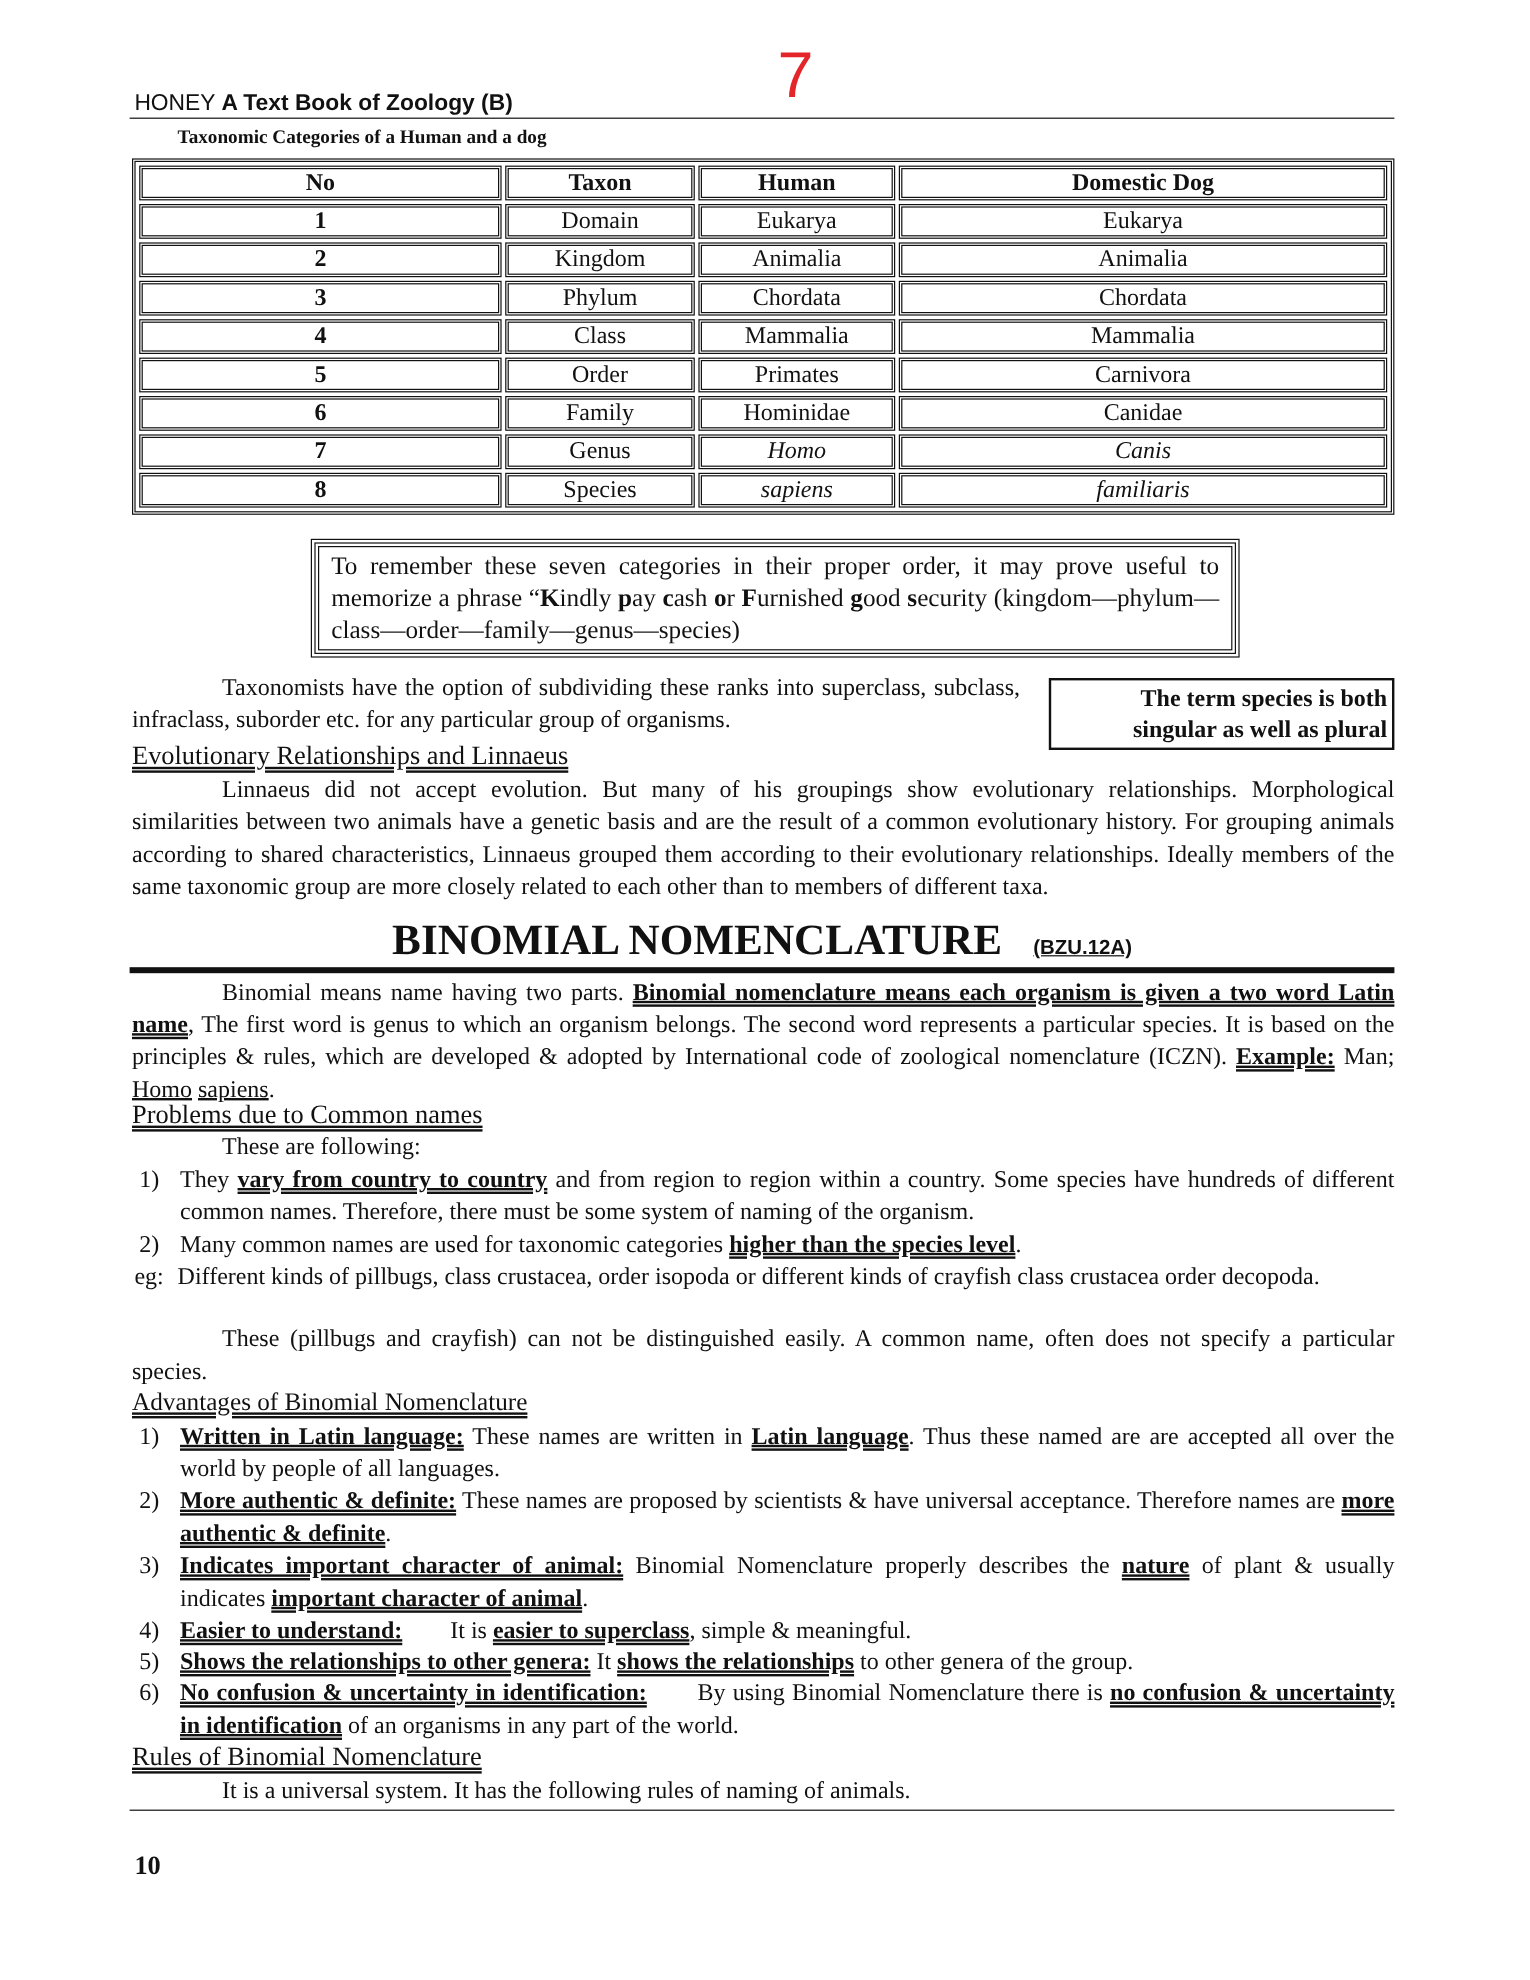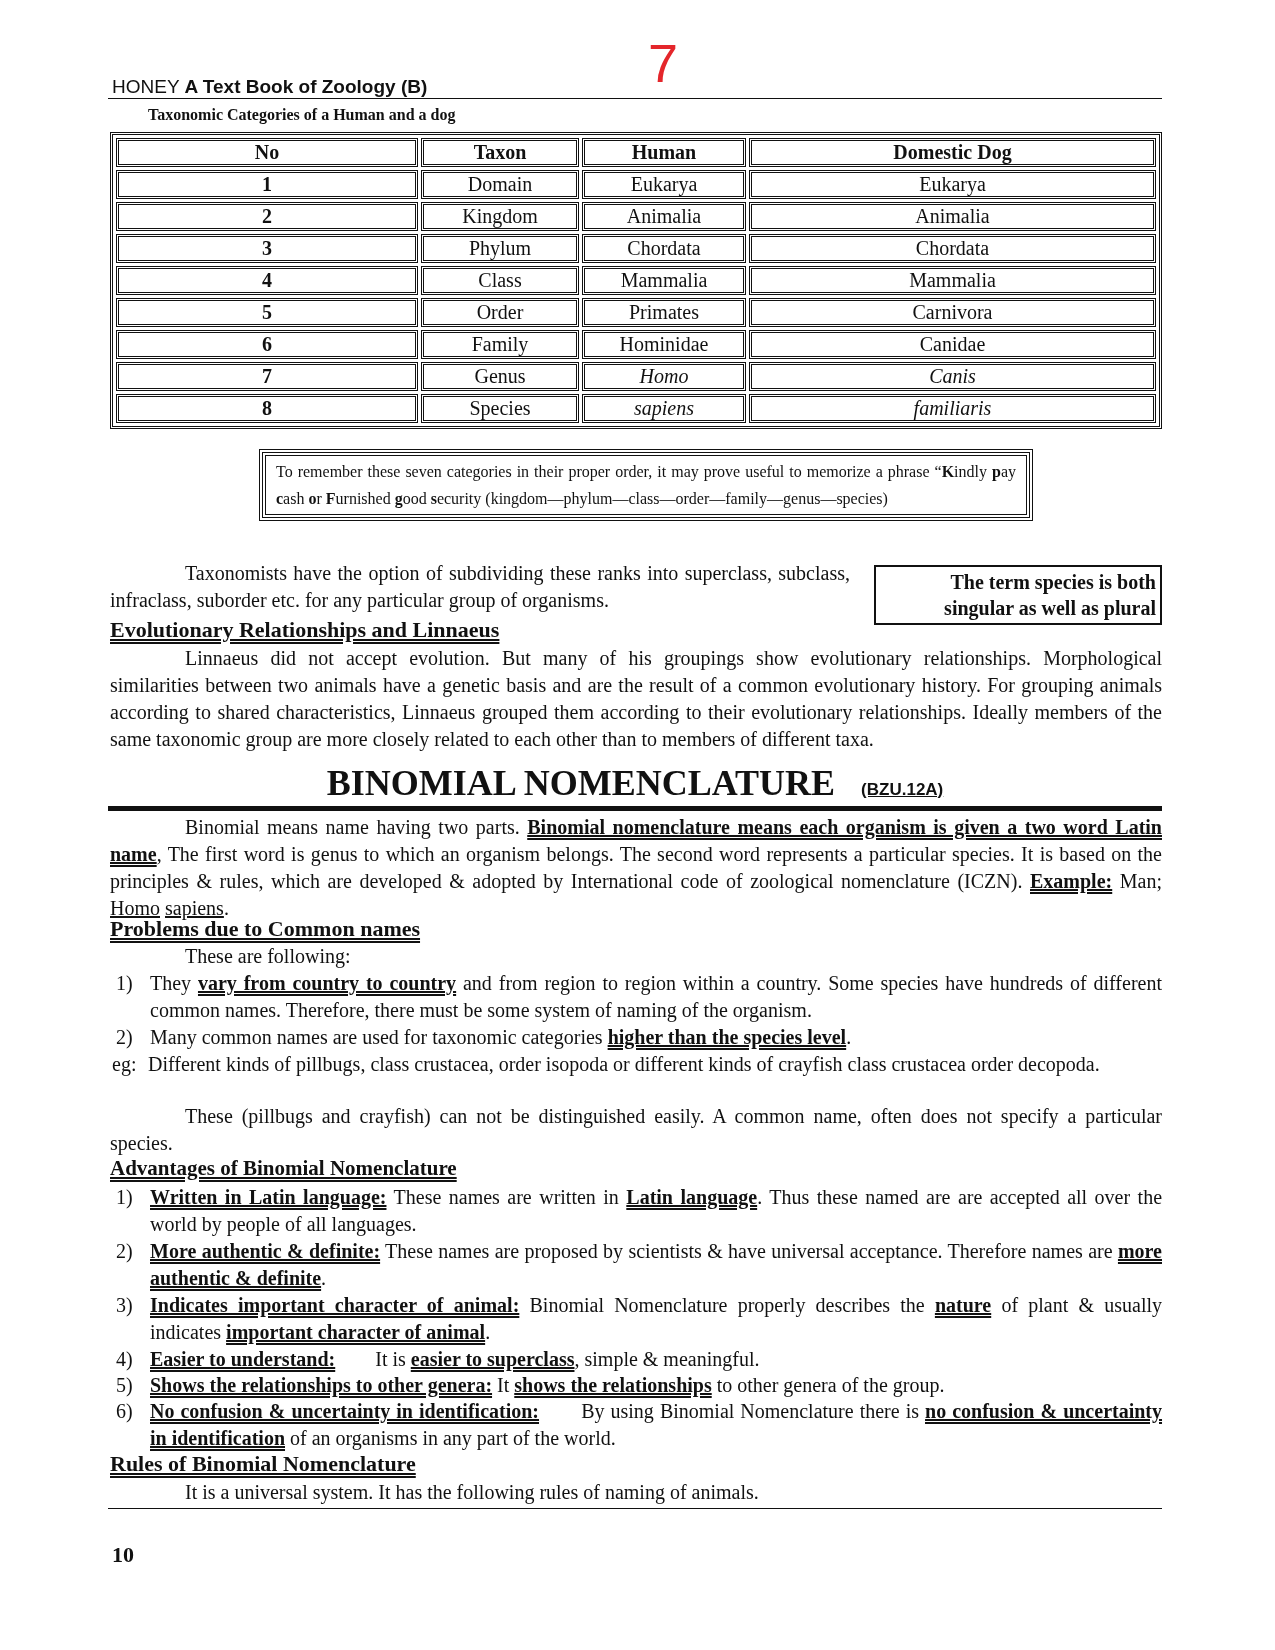--- a/index.html
+++ b/index.html
@@ -8,26 +8,26 @@
   .header { position: absolute; left: 112px; top: 76px; font-family: "Liberation Sans", sans-serif; font-size: 19px; line-height: 22px; }
   .header b { font-weight: bold; }
   .hrule { position: absolute; left: 108px; width: 1054px; height: 1px; background: #111; }
   .abs { position: absolute; }
   .tcaption { left: 148px; top: 106px; font-weight: bold; font-size: 16px; }
   table.tax { position: absolute; left: 110px; top: 132px; width: 1052px; border-collapse: separate; border-spacing: 3px; border: 3px double #111; }
   table.tax td { border: 2px double #111; border-style: double; border-width: 3px; height: 23px; text-align: center; font-size: 20px; padding: 0; line-height: 23px; }
   table.tax tr.head td { font-weight: bold; }
   table.tax td.no { font-weight: bold; }
   table.tax td.it { font-style: italic; }
-  .mnemonic { left: 262px; top: 452px; width: 740px; border: 4px double #111; outline: 1px solid #111; outline-offset: 2px; padding: 2px 10px; font-size: 16px; line-height: 27px; text-align: justify; }
+  .mnemonic { left: 262px; top: 452px; width: 740px; border: 4px double #111; outline: 1px solid #111; outline-offset: 2px; padding: 2px 10px; font-size: 21px; line-height: 27px; text-align: justify; }
   .mnemonic b { font-weight: bold; }
   .para { font-size: 20px; line-height: 27px; text-align: justify; }
   .indent { text-indent: 75px; }
   .sidebox { left: 874px; top: 565px; width: 276px; border: 2px solid #111; padding: 2px 4px; font-weight: bold; font-size: 20px; line-height: 26px; text-align: right; }
-  .h2 { font-weight: bold; font-size: 22px; text-decoration: underline; text-decoration-style: double; }
+  .h2 { font-weight: normal; font-size: 22px; text-decoration: underline; text-decoration-style: double; }
   .bigtitle { left: 108px; top: 762px; width: 1054px; text-align: center; font-weight: bold; font-size: 36px; line-height: 42px; }
   .bigtitle .code { font-family: "Liberation Sans", sans-serif; font-size: 17px; margin-left: 26px; text-decoration: underline; }
   .thickrule { position: absolute; left: 108px; top: 806px; width: 1054px; height: 5px; background: #111; }
   .ul { text-decoration: underline; text-decoration-style: double; font-weight: bold; }
   .sul { text-decoration: underline; }
   .li { position: absolute; left: 110px; width: 1052px; font-size: 20px; line-height: 27px; text-align: justify; }
   .li .n { position: absolute; left: 6px; top: 0; }
   .li .body { margin-left: 40px; }
   .footer-num { left: 112px; top: 1542px; font-weight: bold; font-size: 22px; }
 </style>

